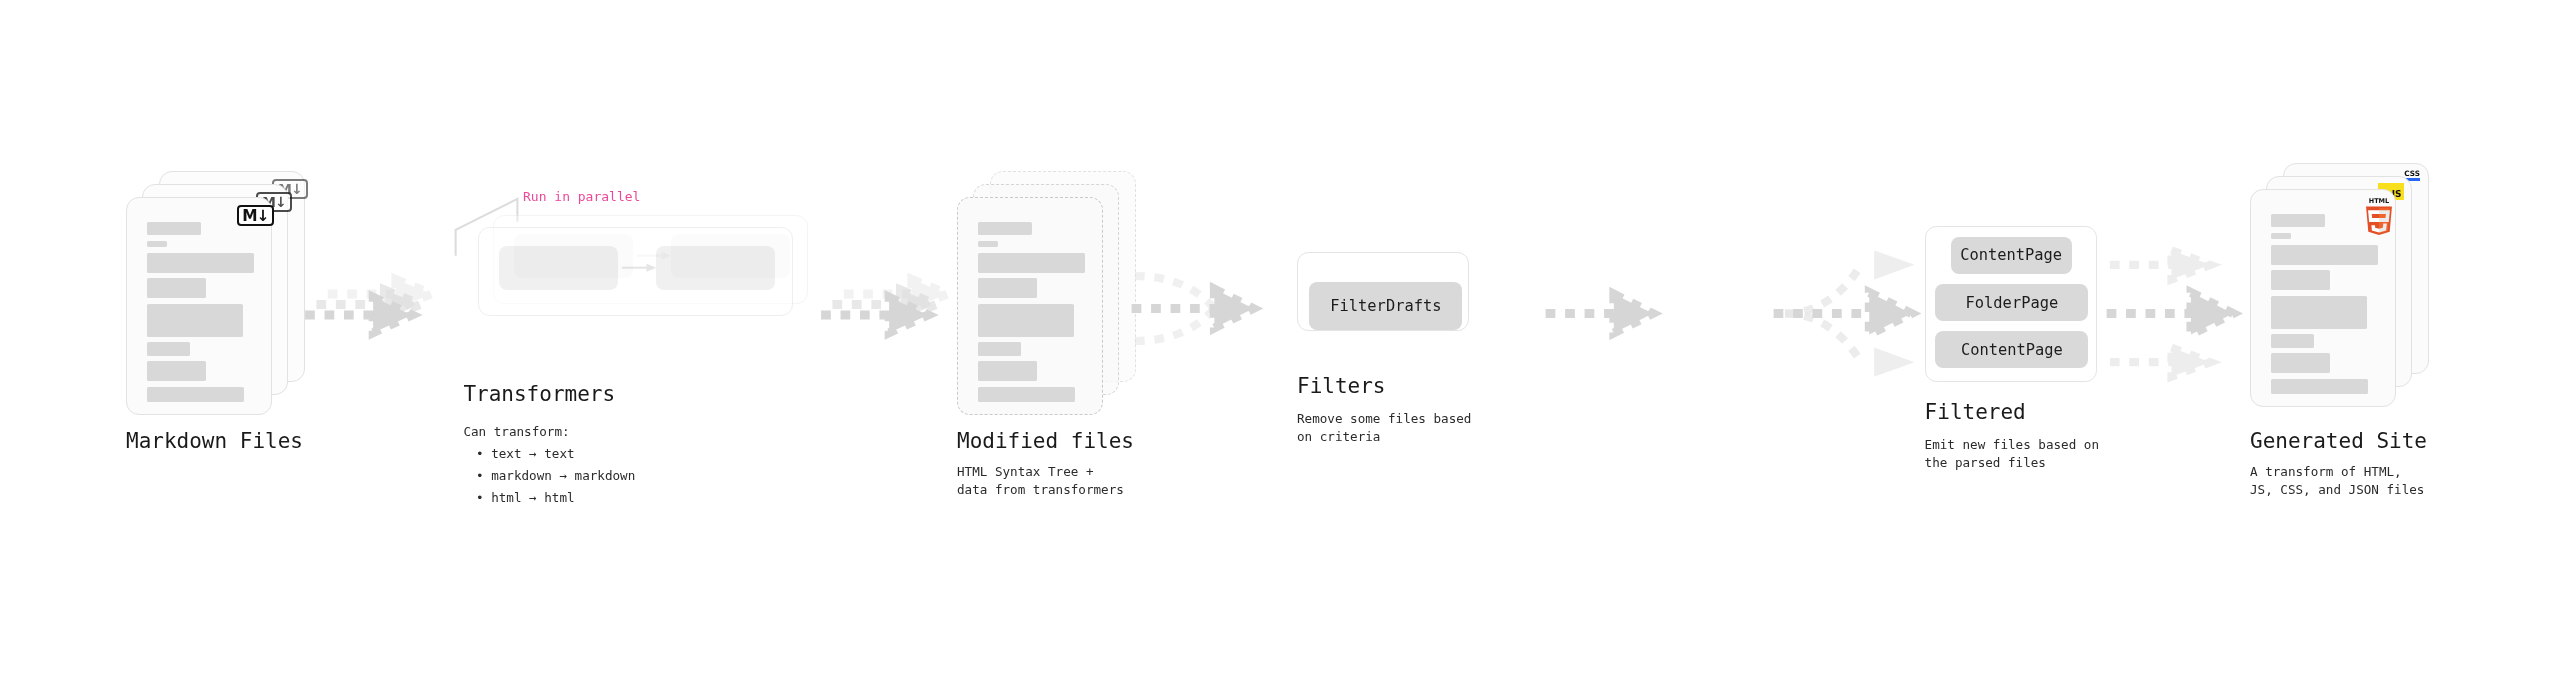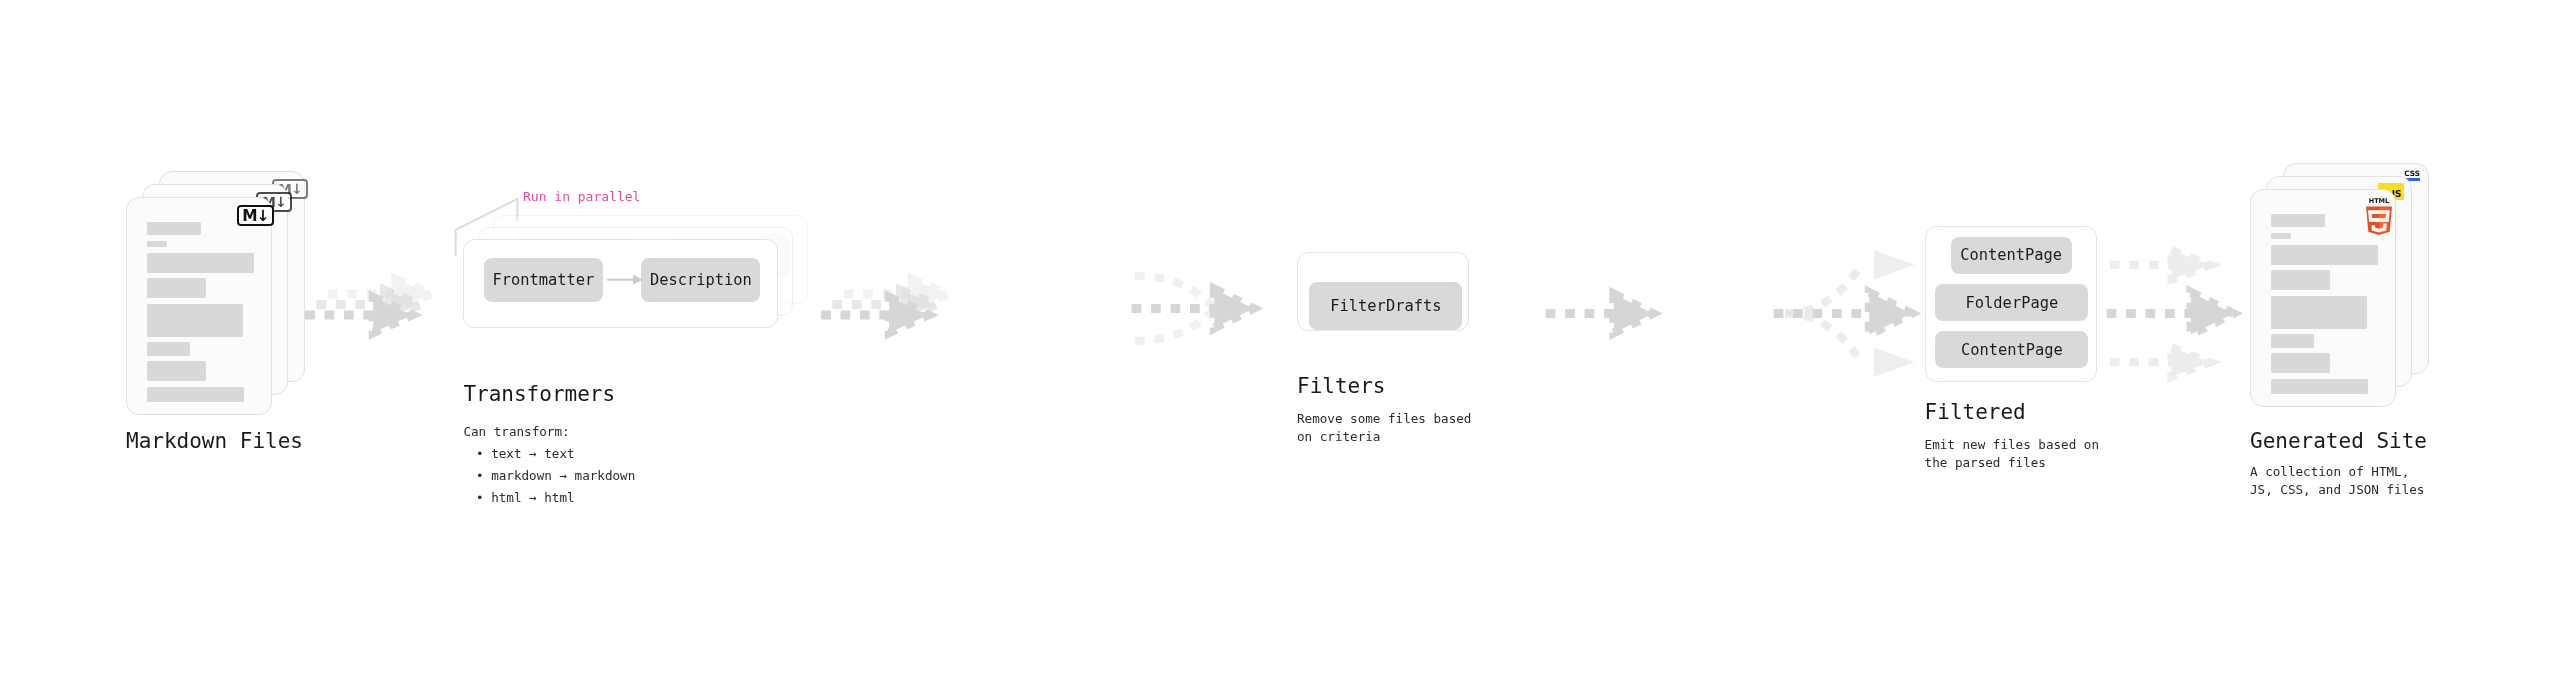--- a/index.html
+++ b/index.html
@@ -203,32 +203,20 @@
 
     <div class="group-box" style="left:39px; top:227px; width:315px; height:89px; opacity:.62;">
       <div class="pill" style="left:19.5px; top:18px; width:119px; height:44px; opacity:.62; font-size:0;"></div>
       <div class="pill" style="left:177px; top:18px; width:119px; height:44px; opacity:.62; font-size:0;"></div>
       <svg style="left:143px; top:34px; width:36px; height:11.4px;" viewBox="0 0 44 14">
         <line x1="0" y1="7" x2="32" y2="7" stroke="#d6d6d6" stroke-width="2.5"></line>
         <polygon points="30,2 42,7 30,12" fill="#d6d6d6"></polygon>
       </svg>
     </div>
 
-    <div class="group-box" style="left:24.4px; top:239px; width:315px; height:89px;">
-      <div class="pill" style="left:19.5px; top:18px; width:119px; height:44px;">
-        <span>Frontmatter</span>
-      </div>
-      <div class="pill" style="left:177px; top:18px; width:119px; height:44px;">
-        <span>Description</span>
-      </div>
-      <svg style="left:143px; top:34px; width:36px; height:11.4px;" viewBox="0 0 44 14">
-        <line x1="0" y1="7" x2="34" y2="7" stroke="#c9c9c9" stroke-width="2.5"></line>
-        <polygon points="32,1 44,7 32,13" fill="#c9c9c9"></polygon>
-      </svg>
-    </div>
 
     <div class="title" style="left:24.4px; top:382px;">Transformers</div>
     <div class="sub" style="left:24.4px; top:423px;">Can transform:</div>
     <div class="sub" style="left:37px; top:445px;">• text → text</div>
     <div class="sub" style="left:37px; top:467px;">• markdown → markdown</div>
     <div class="sub" style="left:37px; top:489px;">• html → html</div>
   </div>
 
   <svg style="left:821px; top:268px; width:146px; height:81px;" viewBox="0 0 180 100">
     <g stroke="#d6d6d6" stroke-width="11" stroke-dasharray="12 12" fill="#d6d6d6">
@@ -240,20 +228,41 @@
         <line x1="0" y1="58" x2="92" y2="58"></line>
         <polygon points="84,40 128,58 84,76"></polygon>
       </g>
       <g opacity="1">
         <line x1="0" y1="58" x2="92" y2="58"></line>
         <polygon points="84,36 132,58 84,80"></polygon>
       </g>
     </g>
   </svg>
 
+  <div class="stage" style="left:926px; top:0px; width:325px; height:681px;">
+
+    <div class="doc-stack" style="left:31px; top:171px; width:179px; height:252px;">
+      <div class="doc-card dashed" style="left:32.5px; top:0px; width:146px; height:211px; opacity:.55;"></div>
+      <div class="doc-card dashed" style="left:16.3px; top:13px; width:146px; height:211px; opacity:.75;"></div>
+      <div class="doc-card dashed" style="left:0px; top:26px; width:146px; height:218px;">
+        <div class="skel" style="left:20.3px; top:24.4px;  width:54px;  height:13px;"></div>
+        <div class="skel" style="left:20.3px; top:43px;  width:19.5px;  height:5.7px;"></div>
+        <div class="skel" style="left:20.3px; top:55px;  width:107px; height:19.5px;"></div>
+        <div class="skel" style="left:20.3px; top:80px;  width:59px;  height:19.5px;"></div>
+        <div class="skel" style="left:20.3px; top:106px; width:96px; height:32.5px;"></div>
+        <div class="skel" style="left:20.3px; top:144px; width:43px;  height:14px;"></div>
+        <div class="skel" style="left:20.3px; top:163px; width:59px;  height:19.5px;"></div>
+        <div class="skel" style="left:20.3px; top:189px; width:97px; height:14.6px;"></div>
+      </div>
+    </div>
+
+    <div class="title" style="left:31px; top:429px;">Modified files</div>
+    <div class="sub" style="left:31px; top:463px;">HTML Syntax Tree +
+data from transformers</div>
+  </div>
 
   <svg style="left:1130px; top:258px; width:146px; height:101px;" viewBox="0 0 180 124">
     <g fill="none" stroke="#e3e3e3" stroke-width="10" stroke-dasharray="12 12">
       <path d="M6 22 Q70 22 104 62" opacity="0.55"></path>
       <path d="M6 102 Q70 102 104 62" opacity="0.55"></path>
     </g>
     <g stroke="#d6d6d6" stroke-width="11" stroke-dasharray="12 12" fill="#d6d6d6">
       <line x1="2" y1="62" x2="110" y2="62"></line>
       <polygon points="104,38 152,62 104,86"></polygon>
     </g>
@@ -358,18 +367,18 @@
         <path d="M5 13 L37 13 L34.2 44 L21 48 L7.8 44 Z" fill="#e34f26"></path>
         <path d="M21 15 L21 46.2 L31.8 43 L34.2 15 Z" fill="#ef652a"></path>
         <path d="M21 27 L12.5 27 L12 22 L21 22 L21 17.5 L7.5 17.5 L8.8 32 L21 32 Z
                  M21 36 L21 40.5 L16.3 39.2 L16 36 L11.6 36 L12.2 42.4 L21 44.9 Z" fill="#fff"></path>
         <path d="M21 22 L21 17.5 L34.5 17.5 L33.1 32 L21 32 L21 27 L29 27 L29.6 22 Z
                  M21 36 L21 40.5 L25.7 39.2 L26.2 33.8 L30.7 33.8 L29.8 42.4 L21 44.9 Z" fill="#ebebeb"></path>
       </svg>
     </div>
 
     <div class="title" style="left:23px; top:429px;">Generated Site</div>
-    <div class="sub" style="left:23px; top:463px;">A collection of HTML,
+    <div class="sub" style="left:23px; top:463px;">A transform of HTML,
 JS, CSS, and JSON files</div>
   </div>
 
 </div>
 
 
 </body></html>

